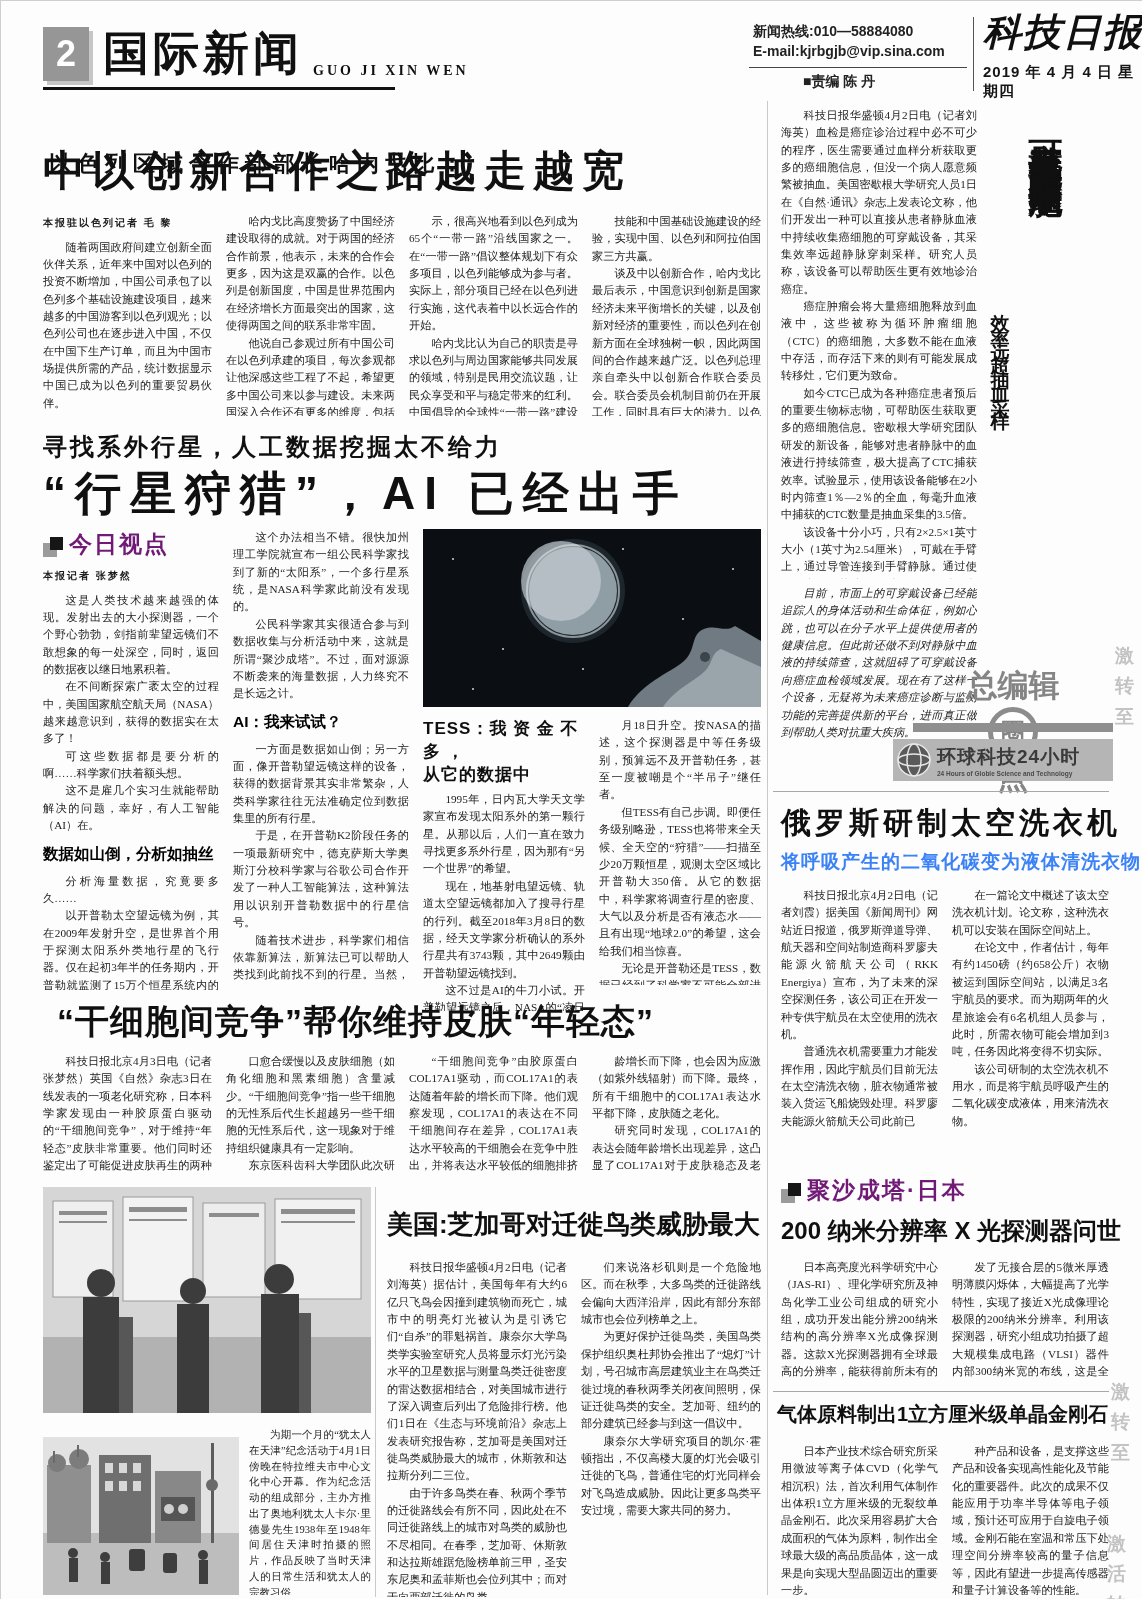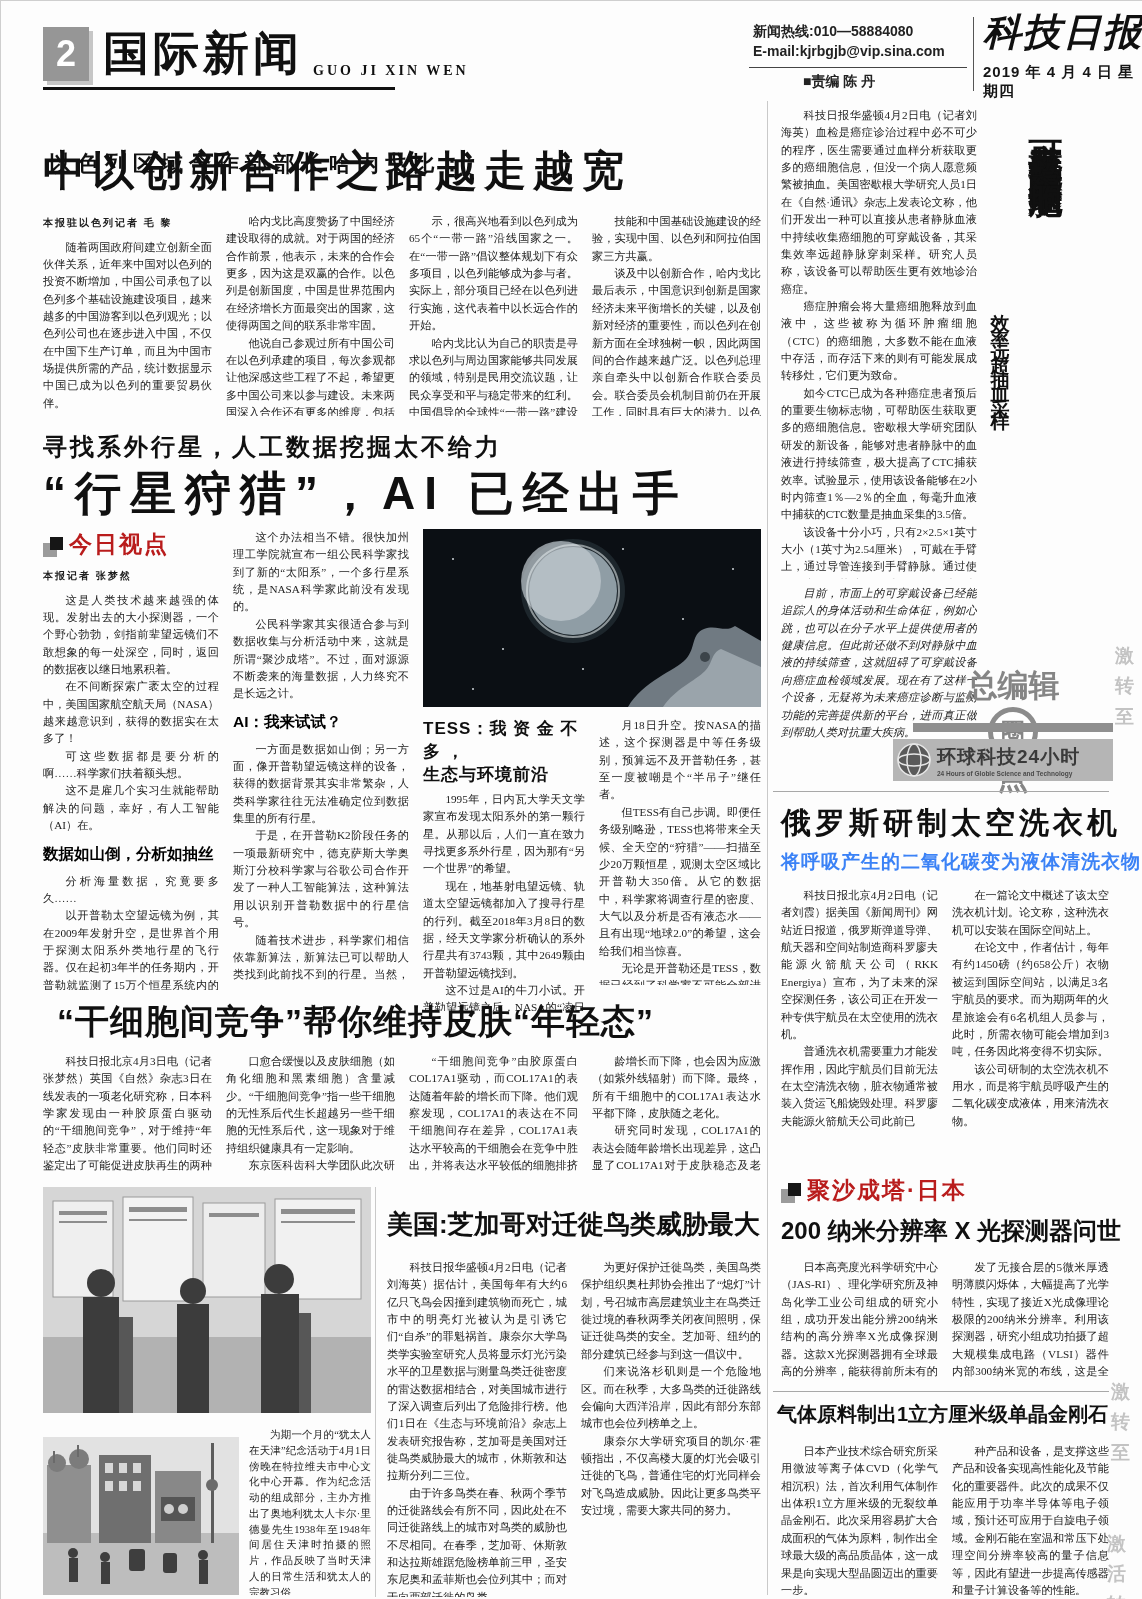--- a/index.html
+++ b/index.html
@@ -11,21 +11,21 @@
   .col p{margin:0;text-indent:2em;}
   .byline{font-weight:bold;font-family:"Liberation Sans",sans-serif;font-size:10px;letter-spacing:2px;margin:2px 0 8px 0;}
   .subhead{font-family:"Liberation Sans",sans-serif;font-weight:bold;font-size:15.5px;text-align:left;margin:7px 0;color:#000000;}
   .grid2{display:grid;grid-template-columns:1fr 1fr;gap:14px;}
   .grid4{display:grid;grid-template-columns:1fr 1fr 1fr 1fr;gap:14px;}
   .vrule{background:#c9c9c9;width:1px;}
   .hrule{background:#a8a8a8;height:1px;}
   .label-squares{position:relative;width:22px;height:22px;display:inline-block;vertical-align:middle;}
   .label-squares .sq-gray{position:absolute;left:0;top:6px;width:14px;height:14px;background:#9b9b9b;}
   .label-squares .sq-black{position:absolute;left:7px;top:0;width:13px;height:13px;background:#161616;}
-  .sec-label{font-family:"Liberation Sans",sans-serif;font-weight:bold;font-size:23px;color:#b91c1c;letter-spacing:2px;}
+  .sec-label{font-family:"Liberation Sans",sans-serif;font-weight:bold;font-size:23px;color:#701a75;letter-spacing:2px;}
   .vertical{writing-mode:vertical-rl;}
   .comment{font-style:italic;font-family:"DejaVu Serif",serif;}
   .wm{position:absolute;color:#9e9e9e;opacity:.6;font-family:"Liberation Sans",sans-serif;
       font-size:19px;font-weight:bold;line-height:1.6;}
 </style>
 </head>
 <body>
 
 <div class="page">
 
@@ -128,21 +128,21 @@
       <circle cx="150" cy="62" r="46" fill="none" stroke="#e8eef1" stroke-width="2" opacity="0.55"></circle>
       <path d="M338,178 L210,178 C225,150 250,140 262,128 C272,118 268,104 280,100 C292,96 300,104 310,96 L338,110 Z" fill="#6d7archive8" opacity="0"></path>
       <path d="M338,178 L205,178 C220,152 252,142 263,130 C273,119 268,105 281,100 C293,95 302,104 312,97 L338,112 Z" fill="#707a82"></path>
       <path d="M338,178 L240,178 C252,160 272,152 282,142 C290,134 288,124 298,120 L338,138 Z" fill="#9aa4ab"></path>
       <circle cx="282" cy="128" r="5" fill="#3c444a"></circle>
     </svg>
   </div>
 
   <div class="abs" style="left:422px;top:716px;width:162px;height:268px;">
     <div class="hl" style="font-size:17px;letter-spacing:1px;">TESS：我 资 金 不 多 ，</div>
-    <div class="hl" style="font-size:17px;letter-spacing:1px;margin-bottom:5px;">生态与环境前沿</div>
+    <div class="hl" style="font-size:17px;letter-spacing:1px;margin-bottom:5px;">从它的数据中</div>
     <div class="col" style="height:220px;">
         <p>1995年，日内瓦大学天文学家宣布发现太阳系外的第一颗行星。从那以后，人们一直在致力寻找更多系外行星，因为那有“另一个世界”的希望。</p>
         <p>现在，地基射电望远镜、轨道太空望远镜都加入了搜寻行星的行列。截至2018年3月8日的数据，经天文学家分析确认的系外行星共有3743颗，其中2649颗由开普勒望远镜找到。</p>
         <p>这不过是AI的牛刀小试。开普勒望远镜之后，NASA的“凌日系外行星勘测卫星”（TESS，“苔丝”）已于2018年4</p>
       </div>
   </div>
   <div class="abs col" style="left:598px;top:716px;width:162px;height:268px;">
     <div>
         <p>月18日升空。按NASA的描述，这个探测器是中等任务级别，预算远不及开普勒任务，甚至一度被嘲是个“半吊子”继任者。</p>
         <p>但TESS有自己步调。即便任务级别略逊，TESS也将带来全天候、全天空的“狩猎”——扫描至少20万颗恒星，观测太空区域比开普勒大350倍。从它的数据中，科学家将调查行星的密度、大气以及分析是否有液态水——且有出现“地球2.0”的希望，这会给我们相当惊喜。</p>
@@ -291,22 +291,22 @@
   </div>
 
   <div class="abs vrule" style="left:374px;top:1186px;height:410px;"></div>
   <div class="abs hl" style="left:386px;top:1206px;font-size:26px;letter-spacing:0px;">美国:芝加哥对迁徙鸟类威胁最大</div>
   <div class="abs grid2" style="left:386px;top:1258px;width:374px;height:338px;">
     <div class="col">
         <p>科技日报华盛顿4月2日电（记者刘海英）据估计，美国每年有大约6亿只飞鸟会因撞到建筑物而死亡，城市中的明亮灯光被认为是引诱它们“自杀”的罪魁祸首。康奈尔大学鸟类学实验室研究人员将显示灯光污染水平的卫星数据与测量鸟类迁徙密度的雷达数据相结合，对美国城市进行了深入调查后列出了危险排行榜。他们1日在《生态与环境前沿》杂志上发表研究报告称，芝加哥是美国对迁徙鸟类威胁最大的城市，休斯敦和达拉斯分列二三位。</p>
         <p>由于许多鸟类在春、秋两个季节的迁徙路线会有所不同，因此处在不同迁徙路线上的城市对鸟类的威胁也不尽相同。在春季，芝加哥、休斯敦和达拉斯雄踞危险榜单前三甲，圣安东尼奥和孟菲斯也会位列其中；而对于向西部迁徙的鸟类</p>
       </div>
     <div class="col">
+        <p>们来说洛杉矶则是一个危险地区。而在秋季，大多鸟类的迁徙路线会偏向大西洋沿岸，因此有部分东部城市也会位列榜单之上。</p>
         <p>为更好保护迁徙鸟类，美国鸟类保护组织奥杜邦协会推出了“熄灯”计划，号召城市高层建筑业主在鸟类迁徙过境的春秋两季关闭夜间照明，保证迁徙鸟类的安全。芝加哥、纽约的部分建筑已经参与到这一倡议中。</p>
-        <p>们来说洛杉矶则是一个危险地区。而在秋季，大多鸟类的迁徙路线会偏向大西洋沿岸，因此有部分东部城市也会位列榜单之上。</p>
         <p>康奈尔大学研究项目的凯尔·霍顿指出，不仅高楼大厦的灯光会吸引迁徙的飞鸟，普通住宅的灯光同样会对飞鸟造成威胁。因此让更多鸟类平安过境，需要大家共同的努力。</p>
       </div>
   </div>
 
   <div class="abs" style="left:780px;top:1174px;">
     <span class="label-squares"><span class="sq-gray"></span><span class="sq-black"></span></span>
     <span class="sec-label">聚沙成塔·日本</span>
   </div>
   <div class="abs hl" style="left:780px;top:1214px;font-size:24px;letter-spacing:0px;">200 纳米分辨率 X 光探测器问世</div>
   <div class="abs grid2" style="left:780px;top:1258px;width:328px;height:124px;">

